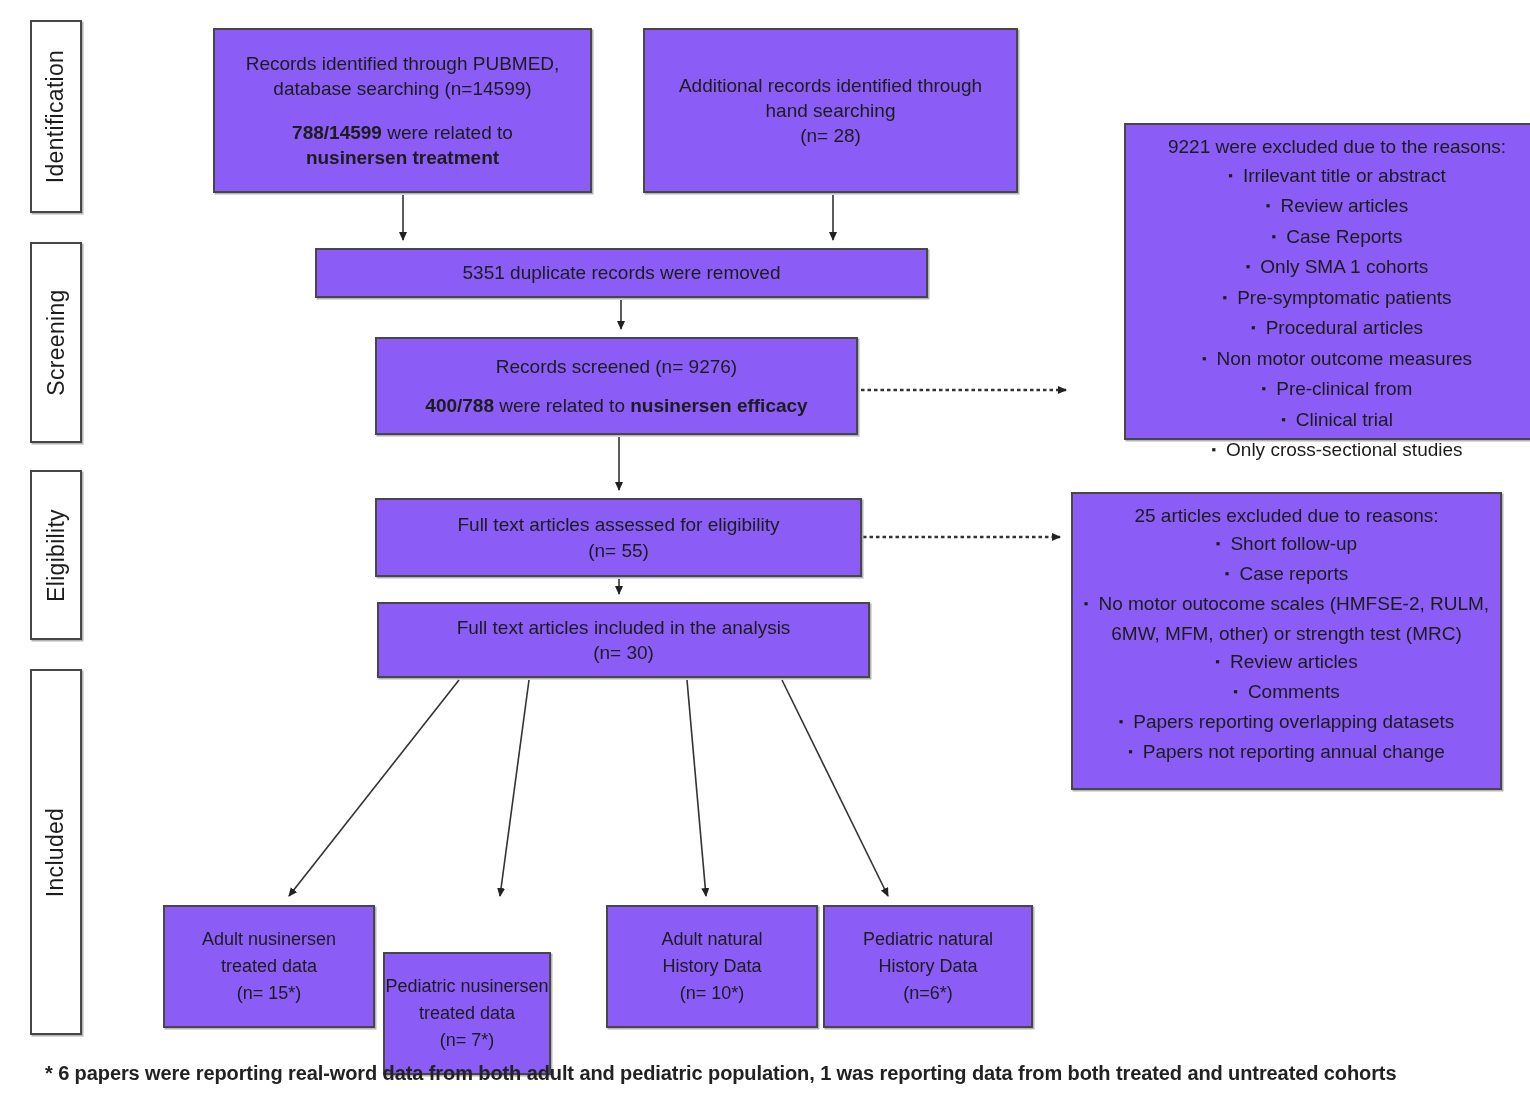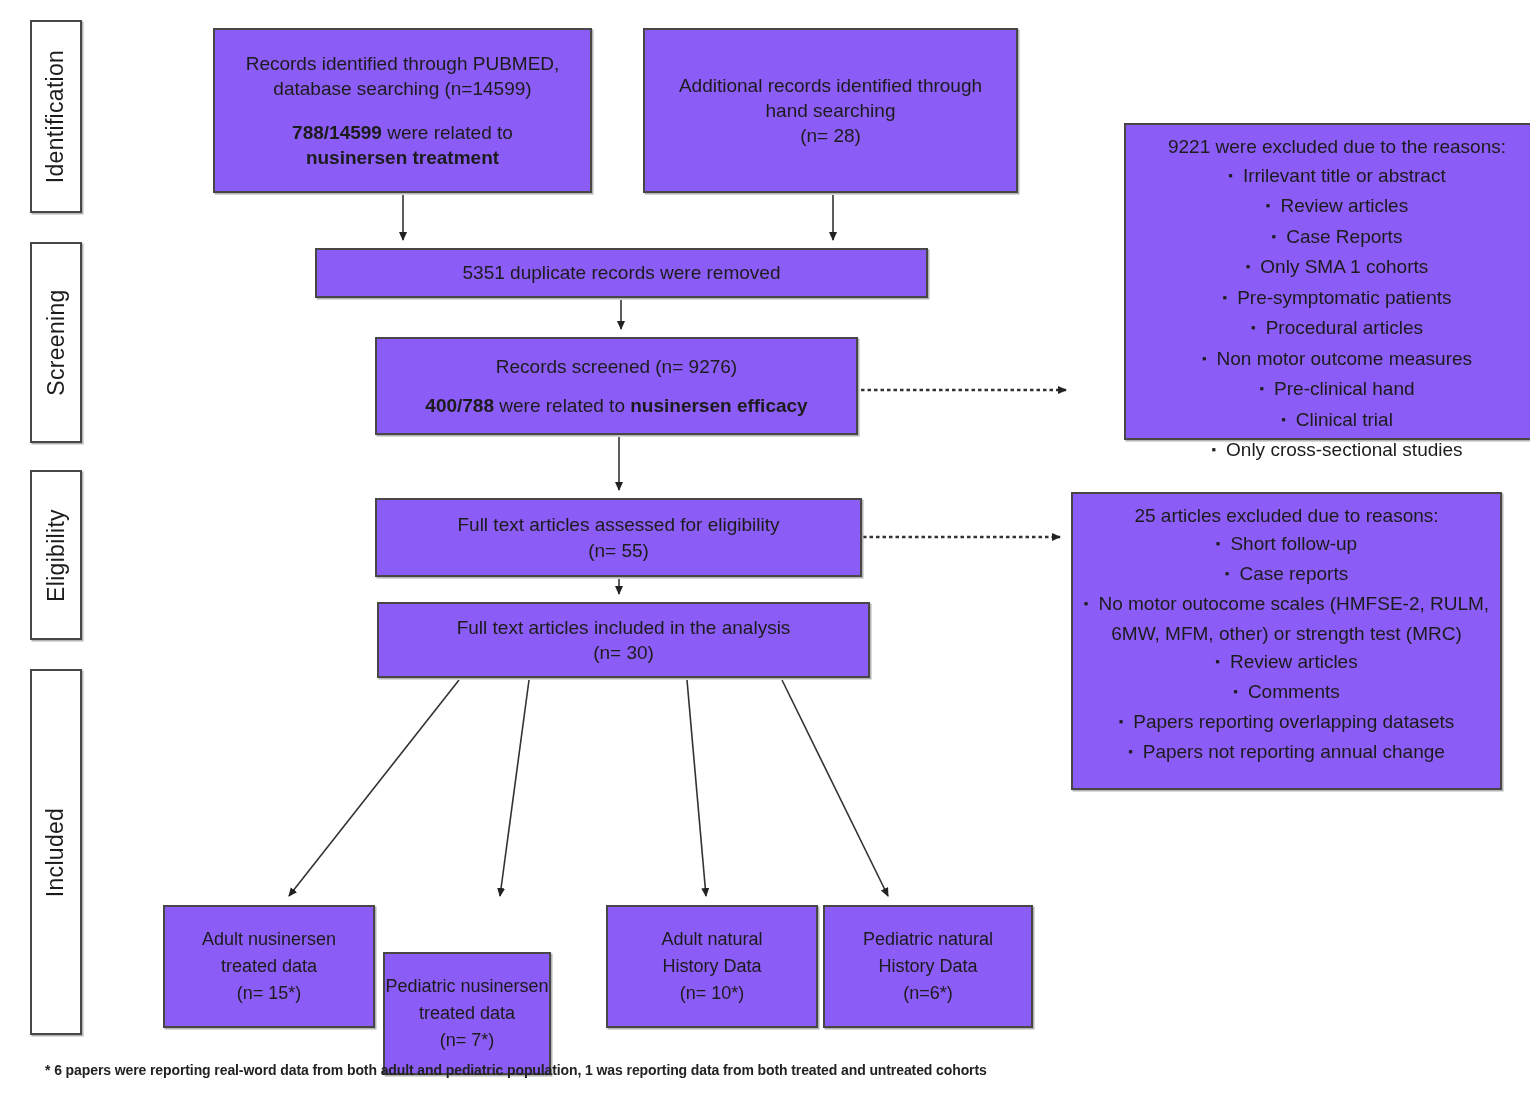--- a/index.html
+++ b/index.html
@@ -49,21 +49,21 @@
   .excl .line{line-height:28.5px;width:100%;}
   .excl2 .line{line-height:28px;}
   .bullet{
     font-size:13px;
     margin-right:10px;
     position:relative;top:-2px;
   }
   .small-box{font-size:18px;line-height:1.5;}
   .footnote{
     position:absolute;left:45px;top:1062px;width:1400px;
-    font-size:14px;font-weight:bold;color:#222;
+    font-size:20px;font-weight:bold;color:#222;
     letter-spacing:-0.1px;
   }
   .line{width:100%;}
 </style>
 </head>
 <body>
 
 <div class="canvas">
 
   <svg class="arrows" width="1530" height="1112" viewBox="0 0 1530 1112">
@@ -114,21 +114,21 @@
 
   <div class="box excl" style="left:1077px;top:123px;width:426px;height:317px;margin-left:47px;">
     <div class="line">9221 were excluded due to the reasons:</div>
     <div class="line"><span class="bullet">▪</span><span>Irrilevant title or abstract</span></div>
     <div class="line"><span class="bullet">▪</span><span>Review articles</span></div>
     <div class="line"><span class="bullet">▪</span><span>Case Reports</span></div>
     <div class="line"><span class="bullet">▪</span><span>Only SMA 1 cohorts</span></div>
     <div class="line"><span class="bullet">▪</span><span>Pre-symptomatic patients</span></div>
     <div class="line"><span class="bullet">▪</span><span>Procedural articles</span></div>
     <div class="line"><span class="bullet">▪</span><span>Non motor outcome measures</span></div>
-    <div class="line"><span class="bullet">▪</span><span>Pre-clinical hand</span></div>
+    <div class="line"><span class="bullet">▪</span><span>Pre-clinical from</span></div>
     <div class="line"><span class="bullet">▪</span><span>Clinical trial</span></div>
     <div class="line"><span class="bullet">▪</span><span>Only cross-sectional studies</span></div>
   </div>
 
   <div class="box" style="left:315px;top:248px;width:613px;height:50px;">
     <div class="line">5351 duplicate records were removed</div>
   </div>
 
   <div class="box" style="left:375px;top:337px;width:483px;height:98px;">
     <div class="line">Records screened  (n= 9276)</div>

